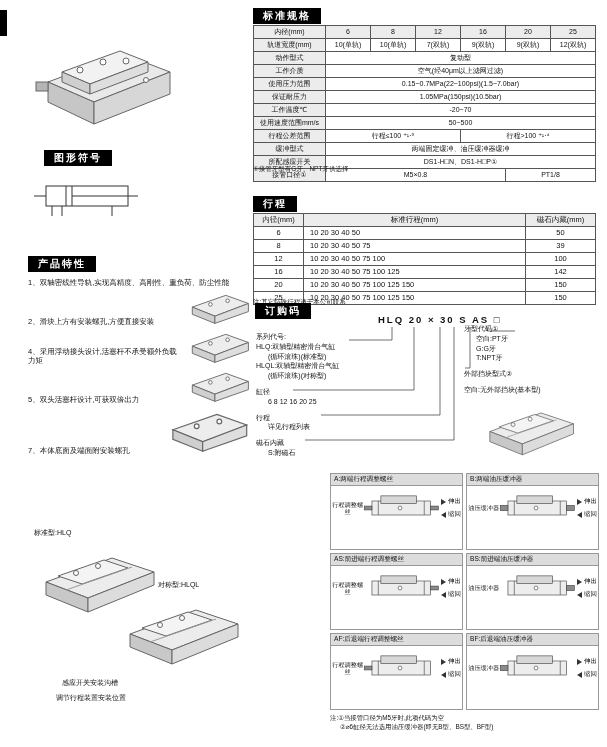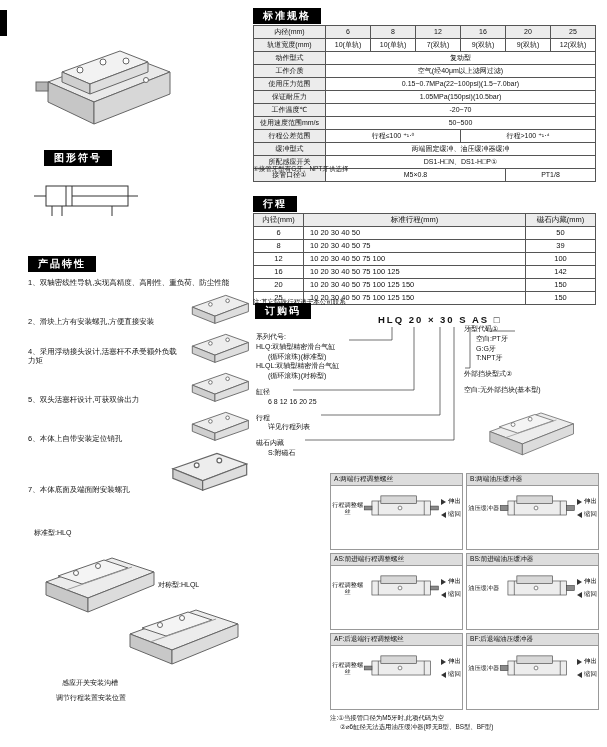--- a/index.html
+++ b/index.html
@@ -243,26 +243,20 @@
         <use href="#iso-small"></use>
       </svg>
   </div>
   <div class="feat">
     <div class="txt">5、双头活塞杆设计,可获双倍出力</div>
     <svg width="70" height="38" viewBox="0 0 75 42">
         <use href="#iso-small"></use>
       </svg>
   </div>
   <div class="feat">
-    <div class="txt">6、本体上自带安装定位销孔</div>
-    <svg width="70" height="38" viewBox="0 0 75 42">
-        <use href="#iso-small"></use>
-      </svg>
-  </div>
-  <div class="feat">
     <div class="txt">7、本体底面及端面附安装螺孔</div>
     <svg width="92" height="50" viewBox="0 0 75 42">
         <use href="#iso-small"></use>
       </svg>
   </div>
 </div>
 
 <div class="fbig">
   <div class="lab" style="left:6px;top:0">标准型:HLQ</div>
   <svg style="position:absolute;left:8px;top:12px" width="125" height="80" viewBox="0 0 125 80">

